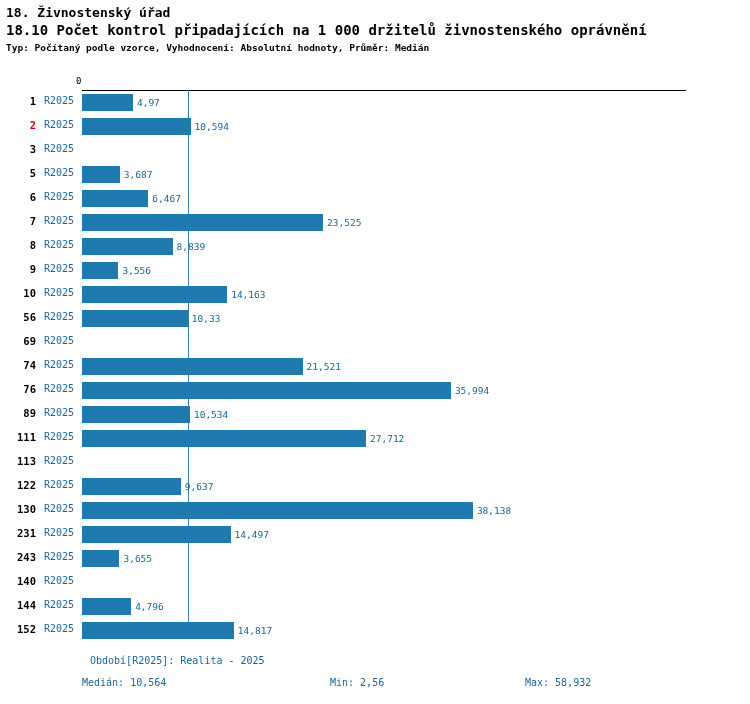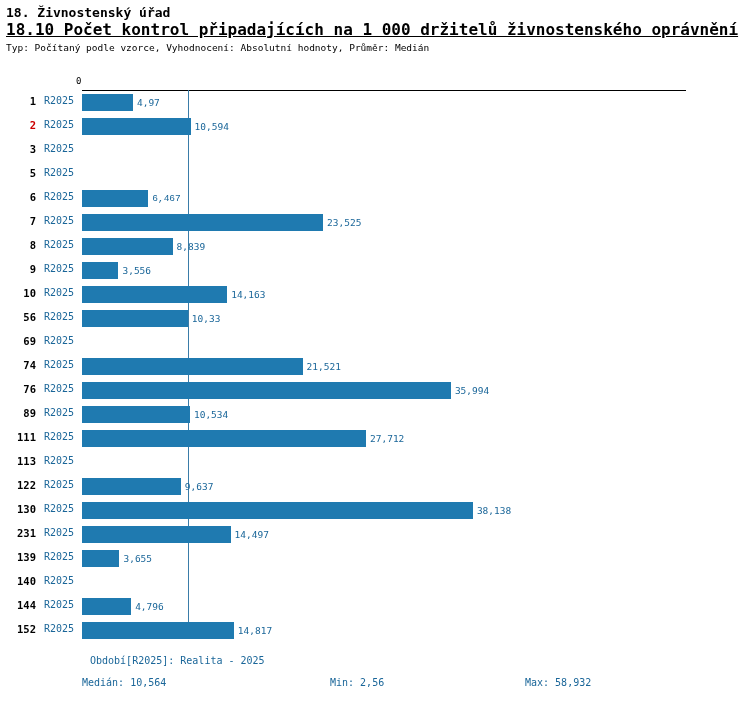--- a/index.html
+++ b/index.html
@@ -21,31 +21,31 @@
     top: 4px;
     width: 740px;
   }
   .title1 {
     font-size: 13px;
     font-weight: bold;
     line-height: 17px;
     white-space: nowrap;
   }
   .title2 {
-    font-size: 16px;
+    font-size: 14px;
     font-weight: bold;
     line-height: 18px;
     white-space: nowrap;
-    text-decoration: underline;
   }
   .subtitle {
     font-size: 9.5px;
     line-height: 14px;
     margin-top: 2px;
     white-space: nowrap;
+    font-weight: bold;
   }
   .chart-area {
     position: absolute;
     left: 0;
     top: 76px;
     width: 750px;
     height: 570px;
   }
   .axis-zero-label {
     position: absolute;
@@ -201,29 +201,33 @@
         <div class="row-id-wrap">
           <div class="row-id">3</div>
         </div>
         <div class="row-period">R2025</div>
       </div>
       <div class="row">
         <div class="row-id-wrap">
           <div class="row-id">5</div>
         </div>
         <div class="row-period">R2025</div>
+        <div class="bar-wrap">
+          <div class="bar" style="width: 37.7884px;"></div>
+          <div class="bar-label" style="left: 41.7884px;">3,687</div>
+        </div>
       </div>
       <div class="row">
         <div class="row-id-wrap">
           <div class="row-id">6</div>
         </div>
         <div class="row-period">R2025</div>
         <div class="bar-wrap">
           <div class="bar" style="width: 66.2809px;"></div>
-          <div class="bar-label" style="left: 70.2809px; font-family: Liberation Mono, monospace;">6,467</div>
+          <div class="bar-label" style="left: 70.2809px;">6,467</div>
         </div>
       </div>
       <div class="row">
         <div class="row-id-wrap">
           <div class="row-id">7</div>
         </div>
         <div class="row-period">R2025</div>
         <div class="bar-wrap">
           <div class="bar" style="width: 241.11px;"></div>
           <div class="bar-label" style="left: 245.11px;">23,525</div>
@@ -349,21 +353,21 @@
           <div class="row-id">231</div>
         </div>
         <div class="row-period">R2025</div>
         <div class="bar-wrap">
           <div class="bar" style="width: 148.581px;"></div>
           <div class="bar-label" style="left: 152.581px;">14,497</div>
         </div>
       </div>
       <div class="row">
         <div class="row-id-wrap">
-          <div class="row-id">139</div>
+          <div class="row-id">243</div>
         </div>
         <div class="row-period">R2025</div>
         <div class="bar-wrap">
           <div class="bar" style="width: 37.4605px;"></div>
           <div class="bar-label" style="left: 41.4605px;">3,655</div>
         </div>
       </div>
       <div class="row">
         <div class="row-id-wrap">
           <div class="row-id">140</div>

